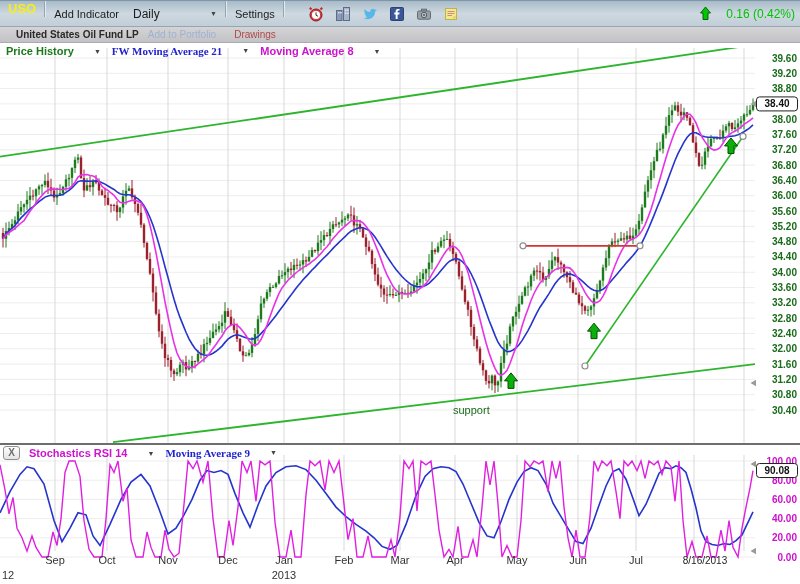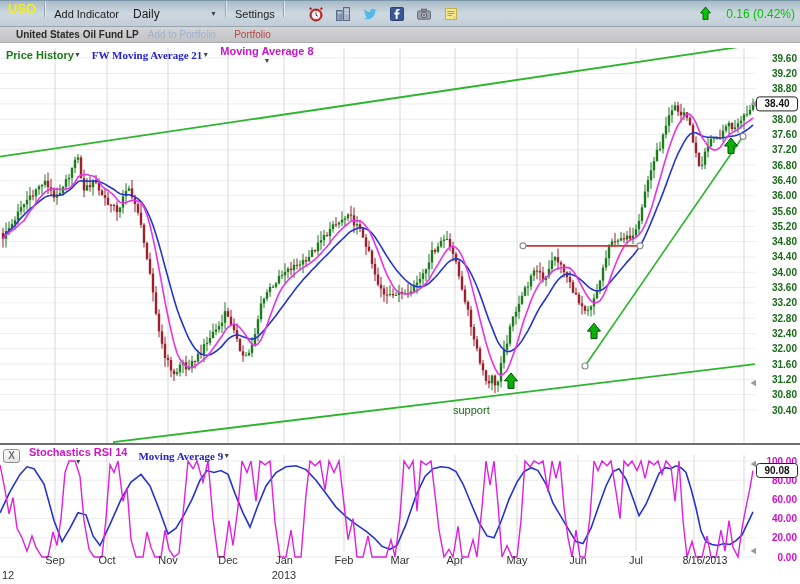--- a/index.html
+++ b/index.html
@@ -31,22 +31,22 @@
               display:flex;align-items:center;font-size:10px;z-index:5;}
   .sb-name{margin-left:4px;font-weight:700;color:#2a2a2a;padding-left:12px;}
   .sb-port{margin-left:9px;color:#9db3d0;cursor:pointer;}
   .sb-draw{margin-left:18px;color:#b04848;cursor:pointer;}
 
   
   .pane-header{position:absolute;display:flex;align-items:center;gap:3px;z-index:4;
                font-size:11px;font-weight:700;}
   #price-header{left:6px;top:45px;}
   #stoch-header{left:3px;top:446px;}
-  .hdr{display:flex;align-items:center;gap:0;cursor:pointer;margin-right:8px;}
-  .c-green{color:#1a7a1a;} .c-blue{color:#2323cc;font-family:Liberation Serif, serif;} .c-magenta{color:#cc14cc;flex-direction:column;}
+  .hdr{display:flex;align-items:center;gap:20px;cursor:pointer;margin-right:8px;}
+  .c-green{color:#1a7a1a;} .c-blue{color:#2323cc;font-family:Liberation Serif, serif;} .c-magenta{color:#cc14cc;}
   .x-btn{width:17px;height:14px;border:1px solid #909090;border-radius:3px;margin-right:6px;
          background:linear-gradient(#ffffff,#e4e4e4);color:#6d6d6d;font-size:10px;font-weight:700;
          line-height:12px;text-align:center;cursor:pointer;font-family:"Liberation Sans",sans-serif;padding:0;}
 </style>
 </head>
 <body>
 <div id="screen">
 
 <svg id="chart-svg">
       <defs>
@@ -763,21 +763,21 @@
     <svg width="11" height="13" viewBox="0 0 11 13">
       <path d="M5.5 0L10.5 6H8V12.5H3V6H0.5z" fill="#00c800" stroke="#055505" stroke-width="0.9"></path>
     </svg>
     <span>0.16 (0.42%)</span>
   </div>
 </div>
 
 <div class="symbol-bar">
   <span class="sb-name">United States Oil Fund LP</span>
   <span class="sb-port">Add to Portfolio</span>
-  <span class="sb-draw">Portfolio</span>
+  <span class="sb-draw">Drawings</span>
 </div>
 
 <div class="pane-header" id="price-header">
   <span class="hdr c-green">
     <span>Price History</span>
     <span class="tri">▼</span>
   </span>
   <span class="hdr c-blue">
     <span>FW Moving Average 21</span>
     <span class="tri">▼</span>

